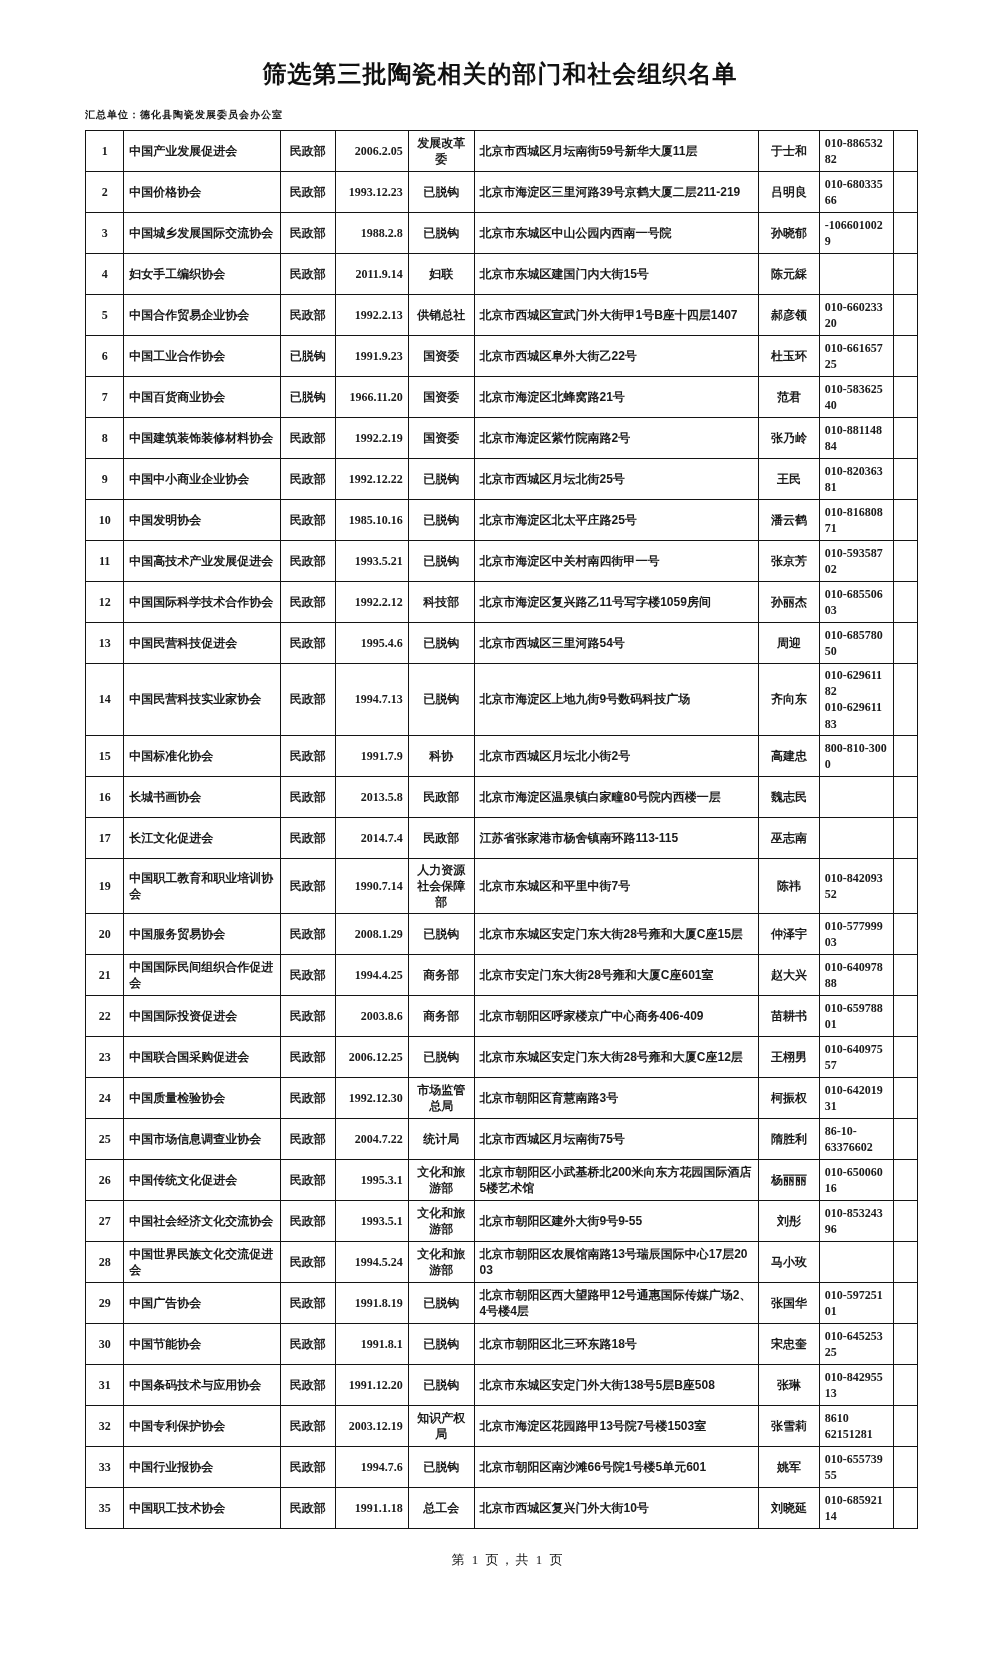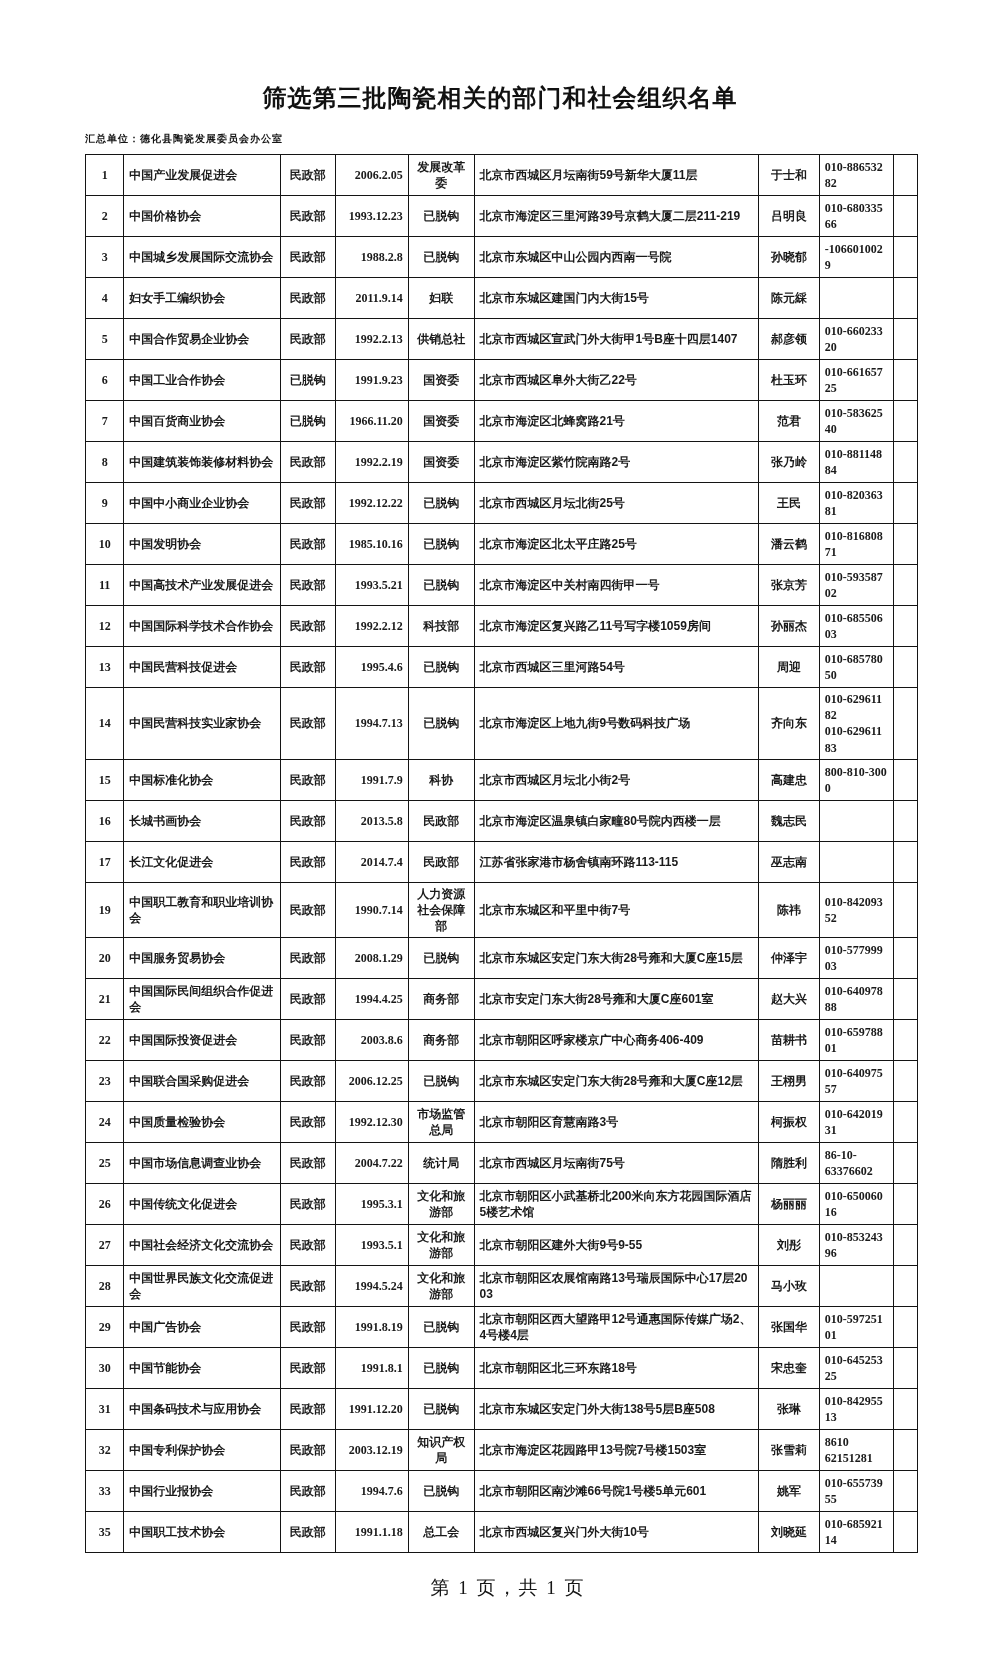--- a/index.html
+++ b/index.html
@@ -2,21 +2,21 @@
 <html><head>
 <meta charset="utf-8">
 <style>
   html,body{margin:0;padding:0;background:#ffffff;}
   body{
     width:1000px;min-height:1658px;
     font-family:"Liberation Sans","DejaVu Sans",sans-serif;
     color:#1a1a1a;
     -webkit-font-smoothing:antialiased;
   }
-  .page{width:1000px;box-sizing:border-box;padding:60px 0 0 0;}
+  .page{width:1000px;box-sizing:border-box;padding:36px 0 0 0;}
   .doc-title{
     text-align:center;
     font-size:24px;
     font-weight:bold;
     letter-spacing:1px;
     margin:22px 0 18px 0;
     color:#111;
   }
   .summary-unit{
     margin:0 0 8px 85px;
@@ -74,21 +74,21 @@
     text-align:left;
     font-family:"Liberation Serif","DejaVu Serif",serif;
     font-weight:normal;font-size:10.5px;
     padding:2px 1px;
     white-space:pre-line;
   }
   td.col-extra{padding:0;}
   .page-footer{
     text-align:center;
     font-family:"Liberation Serif","DejaVu Serif",serif;
-    font-size:19px;
+    font-size:13px;
     color:#151515;
     margin:22px 0 30px 16px;
     letter-spacing:2px;
   }
 </style>
 </head>
 <body>
 
 <div class="page">
 

